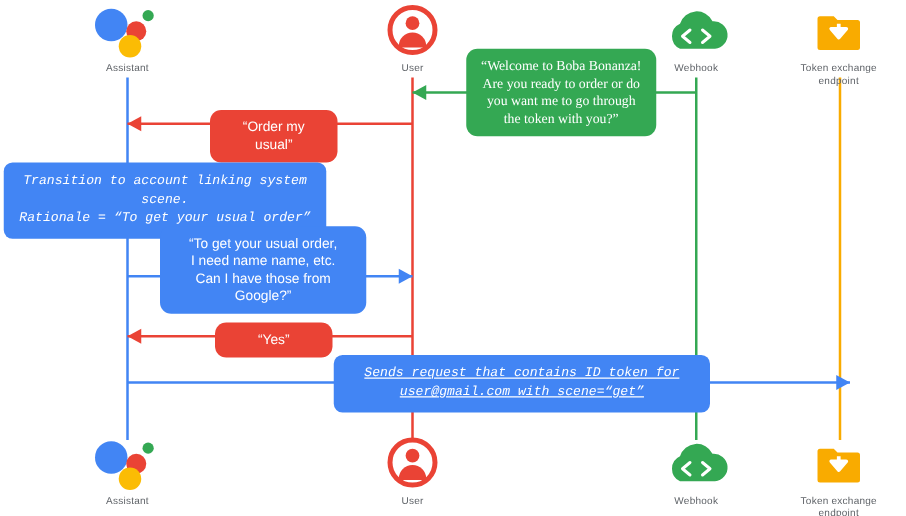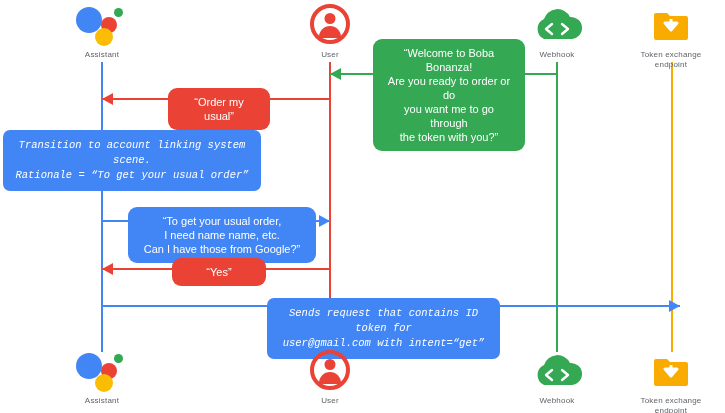--- a/index.html
+++ b/index.html
@@ -108,21 +108,21 @@
   }
   .bubble.note {
     font-family: "Liberation Mono", "DejaVu Sans Mono", monospace;
     font-style: italic;
     font-size: 10.5px;
     line-height: 15px;
     padding: 8px 12px;
     border-radius: 7px;
   }
   .bubble.red   { background: #EA4335; }
-  .bubble.green { background: #34A853; }
+  .bubble.green { background: #34A853; font-family: Liberation Serif, serif; }
   .bubble.blue  { background: #4285F4; text-align: center; }
 </style>
 </head>
 <body>
 
 <div id="diagram">
 
   <div class="lifeline assistant"></div>
   <div class="lifeline user"></div>
   <div class="lifeline webhook"></div>
@@ -193,37 +193,37 @@
     <span>“Order my usual”</span>
   </div>
 
   <div class="bubble blue note" style="left:3px; top:130px; width:258px;">
     <span>Transition to account linking system scene.</span><br>
     <span>Rationale = “To get your usual order”</span>
   </div>
 
   <div class="msg-line" style="left:102px; top:220px; width:228px; background:#4285F4;"></div>
   <div class="arrow-head right" style="left:319px; top:215px; color:#4285F4;"></div>
-  <div class="bubble blue chat" style="left:128px; top:207px; width:188px;">
+  <div class="bubble blue chat" style="left:128px; top:181px; width:165px;">
     <span>“To get your usual order,</span><br>
     <span>I need name name, etc.</span><br>
     <span>Can I have those from Google?”</span>
   </div>
 
   <div class="msg-line" style="left:102px; top:268px; width:228px; background:#EA4335;"></div>
   <div class="arrow-head left" style="left:102px; top:263px; color:#EA4335;"></div>
   <div class="bubble red chat" style="left:172px; top:258px; width:94px;">
     <span>“Yes”</span>
   </div>
 
   <div class="msg-line" style="left:102px; top:305px; width:578px; background:#4285F4;"></div>
   <div class="arrow-head right" style="left:669px; top:300px; color:#4285F4;"></div>
-  <div class="bubble blue note" style="left:267px; top:298px; width:233px;">
+  <div class="bubble blue note" style="left:267px; top:284px; width:301px;text-decoration:underline;">
     <span>Sends request that contains ID token for</span><br>
-    <span>user@gmail.com with intent=“get”</span>
+    <span>user@gmail.com with scene=“get”</span>
   </div>
 
   <div class="actor" style="left:42px; top:350px;">
     <div class="icon-box">
       <div class="assistant-mark">
         <i class="am-blue"></i>
         <i class="am-red"></i>
         <i class="am-green"></i>
         <i class="am-yellow"></i>
       </div>

